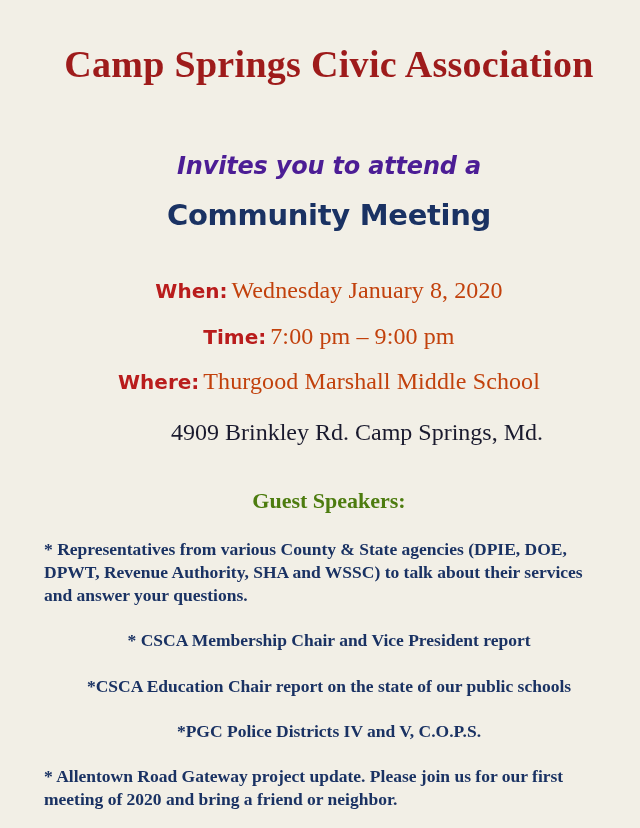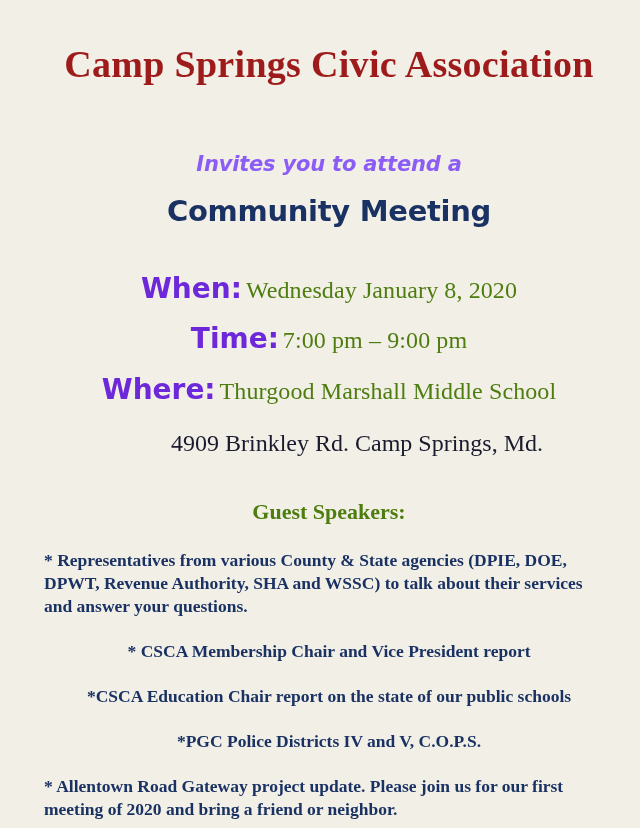--- a/index.html
+++ b/index.html
@@ -30,22 +30,22 @@
     color: #9e1b1b;
     letter-spacing: 0.3px;
     text-align: center;
     margin: 10px 0 0 0;
     line-height: 1.1;
   }
   .invites {
     font-family: "DejaVu Sans", sans-serif;
     font-style: italic;
     font-weight: bold;
-    font-size: 21px;
-    color: #8b5cf6;
+    font-size: 24px;
+    color: #4c1d95;
     text-align: center;
     margin-top: 66px;
     letter-spacing: -0.2px;
   }
   .meeting-type {
     font-family: "DejaVu Sans", sans-serif;
     font-weight: bold;
     font-size: 29px;
     color: #1a3263;
     text-align: center;
@@ -60,27 +60,27 @@
     align-items: center;
   }
   .detail-line {
     text-align: center;
     margin-bottom: 17px;
     line-height: 1.2;
   }
   .detail-label {
     font-family: "DejaVu Sans", sans-serif;
     font-weight: bold;
-    font-size: 28px;
-    color: #6d28d9;
+    font-size: 20px;
+    color: #b91c1c;
   }
   .detail-value {
     font-family: "Liberation Serif", serif;
     font-size: 24px;
-    color: #4d7c0f;
+    color: #c2410c;
     letter-spacing: 0.1px;
   }
   .address-line {
     font-family: "Liberation Serif", serif;
     font-size: 24px;
     color: #1a1a2e;
     text-align: center;
     margin-top: 6px;
     margin-left: 56px;
   }

